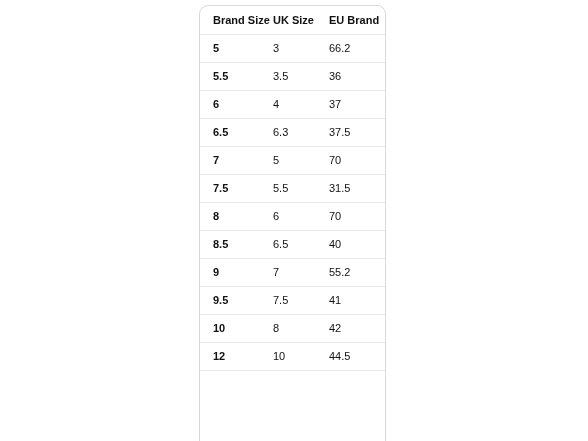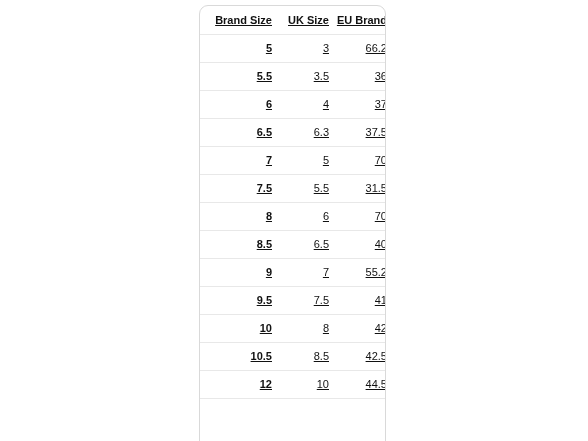--- a/index.html
+++ b/index.html
@@ -32,30 +32,29 @@
   }
 
   table.size-table {
     width: 100%;
     border-collapse: collapse;
     table-layout: fixed;
   }
 
   table.size-table th,
   table.size-table td {
-    text-align: right;
+    text-align: left;
     padding: 0;
     height: 27px;
     vertical-align: middle;
     color: #111111;
     font-size: 11px;
     line-height: 27px;
     white-space: nowrap;
     overflow: hidden;
-    text-decoration: underline;
   }
 
   
   col.col-brand { width: 72px; }
   col.col-uk    { width: 57px; }
   col.col-eu    { width: 58px; }
 
   table.size-table th {
     font-weight: bold;
     font-size: 11px;
@@ -150,24 +149,19 @@
           <td class="brand-cell">9.5</td>
           <td class="plain-cell">7.5</td>
           <td class="plain-cell">41</td>
         </tr>
         <tr>
           <td class="brand-cell">10</td>
           <td class="plain-cell">8</td>
           <td class="plain-cell">42</td>
         </tr>
         <tr>
-          <td class="brand-cell">10.5</td>
-          <td class="plain-cell">8.5</td>
-          <td class="plain-cell">42.5</td>
-        </tr>
-        <tr>
           <td class="brand-cell">12</td>
           <td class="plain-cell">10</td>
           <td class="plain-cell">44.5</td>
         </tr>
       </tbody>
   </table>
 </div>
 
 </body></html>

